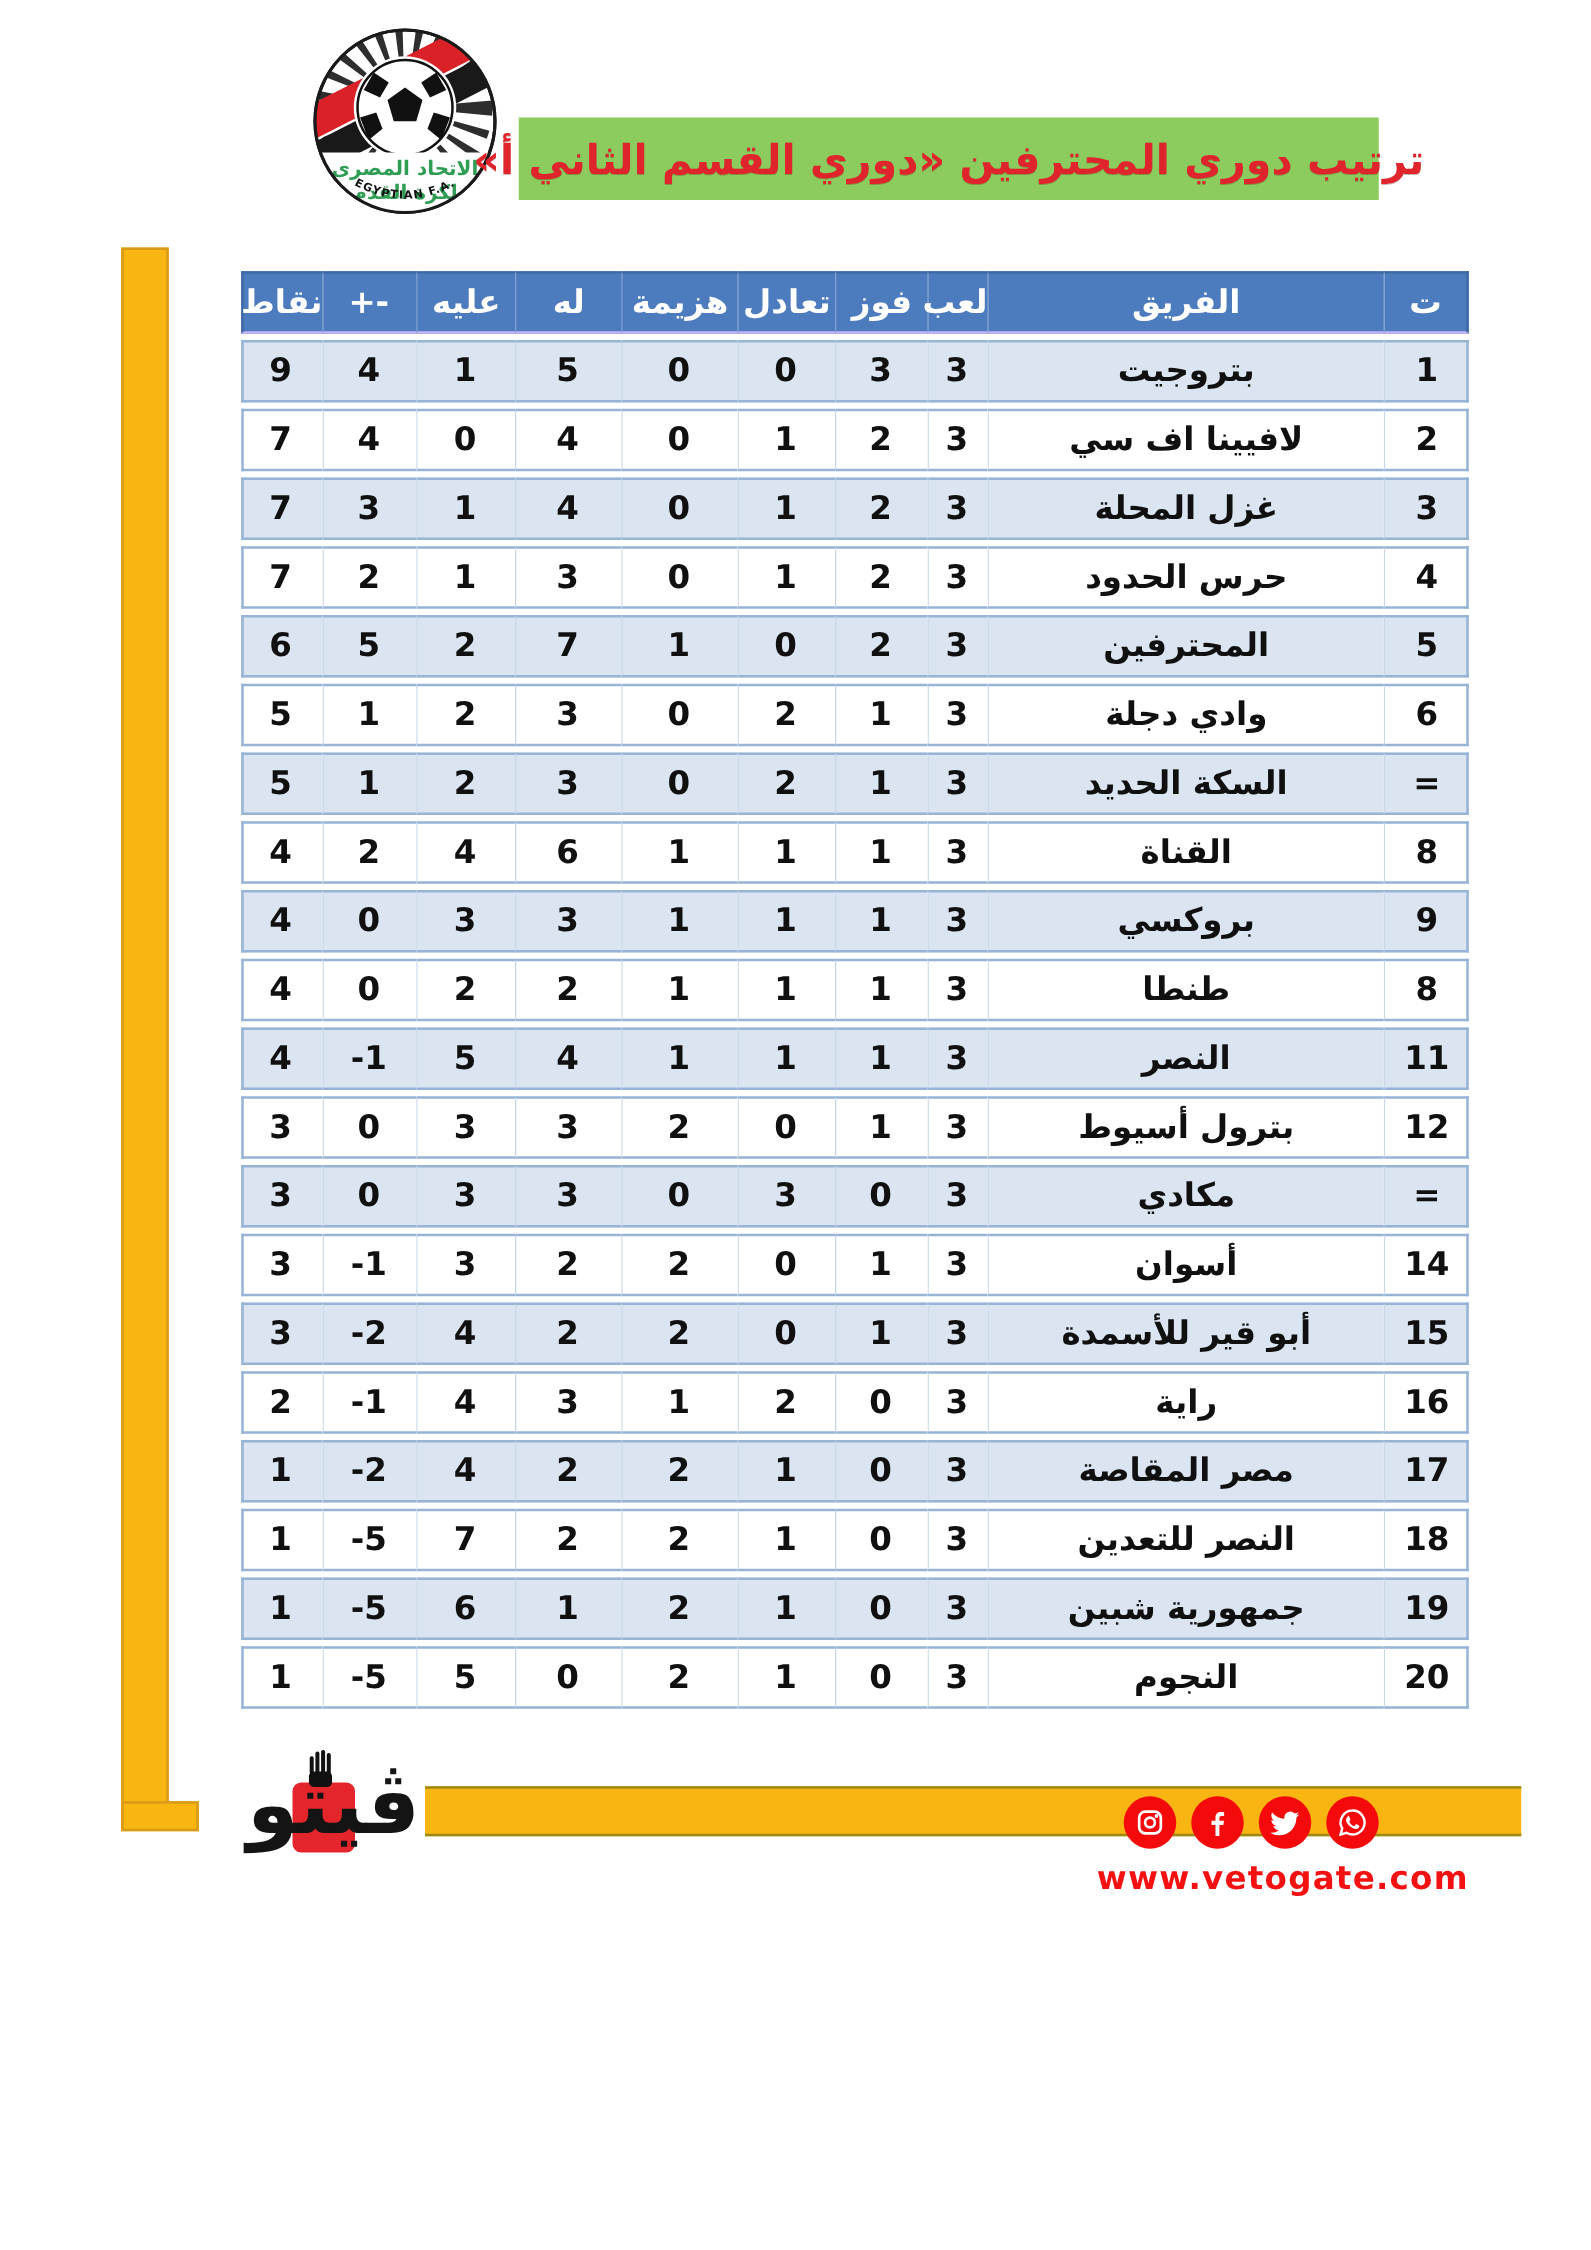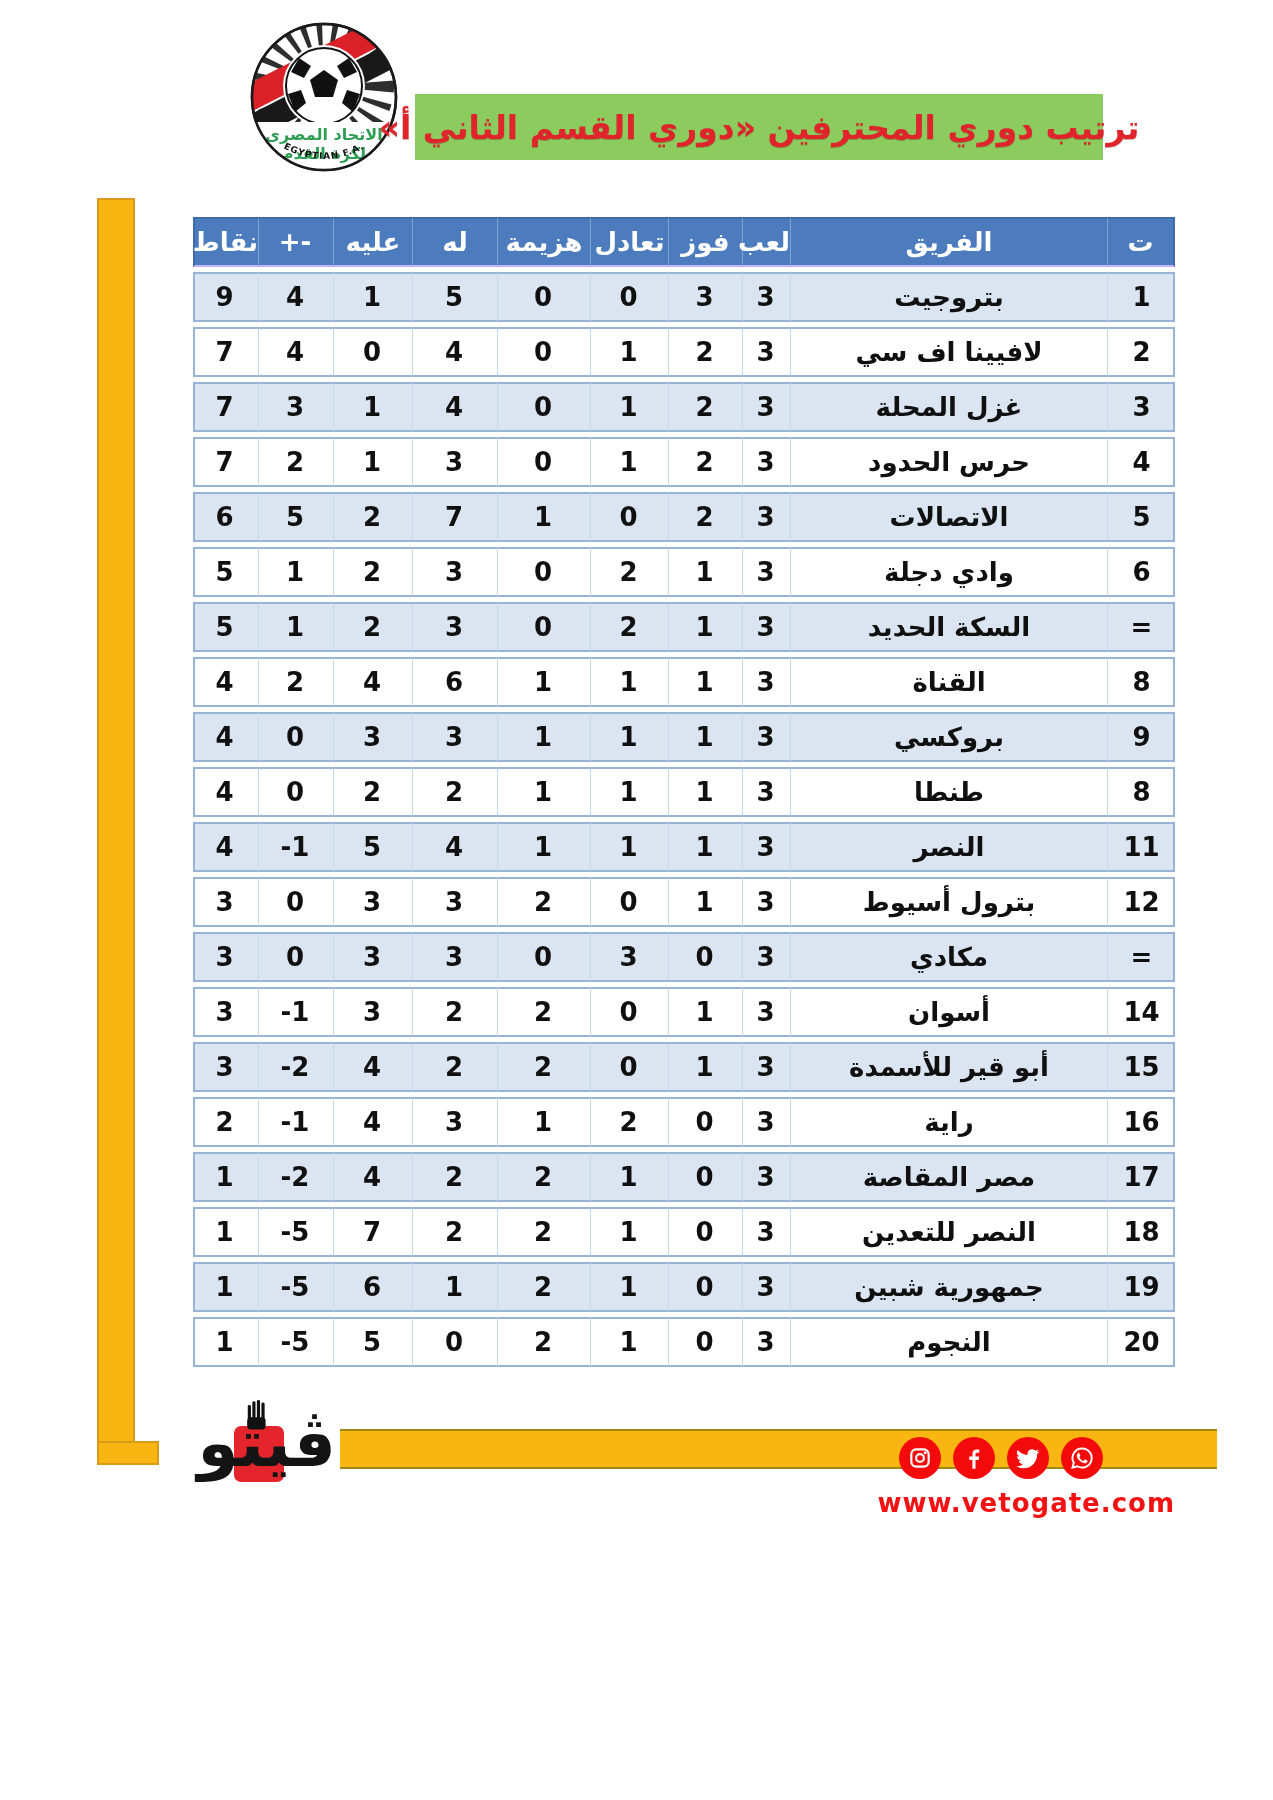--- a/index.html
+++ b/index.html
@@ -171,21 +171,21 @@
           <td class="num-cell">2</td>
           <td class="num-cell">1</td>
           <td class="num-cell">0</td>
           <td class="num-cell">3</td>
           <td class="num-cell">1</td>
           <td class="num-cell">2</td>
           <td class="num-cell">7</td>
         </tr>
         <tr class="odd">
           <td class="pos-cell">5</td>
-          <td class="team-cell">الاتصالات</td>
+          <td class="team-cell">المحترفين</td>
           <td class="num-cell">3</td>
           <td class="num-cell">2</td>
           <td class="num-cell">0</td>
           <td class="num-cell">1</td>
           <td class="num-cell">7</td>
           <td class="num-cell">2</td>
           <td class="num-cell">5</td>
           <td class="num-cell">6</td>
         </tr>
         <tr class="even">

